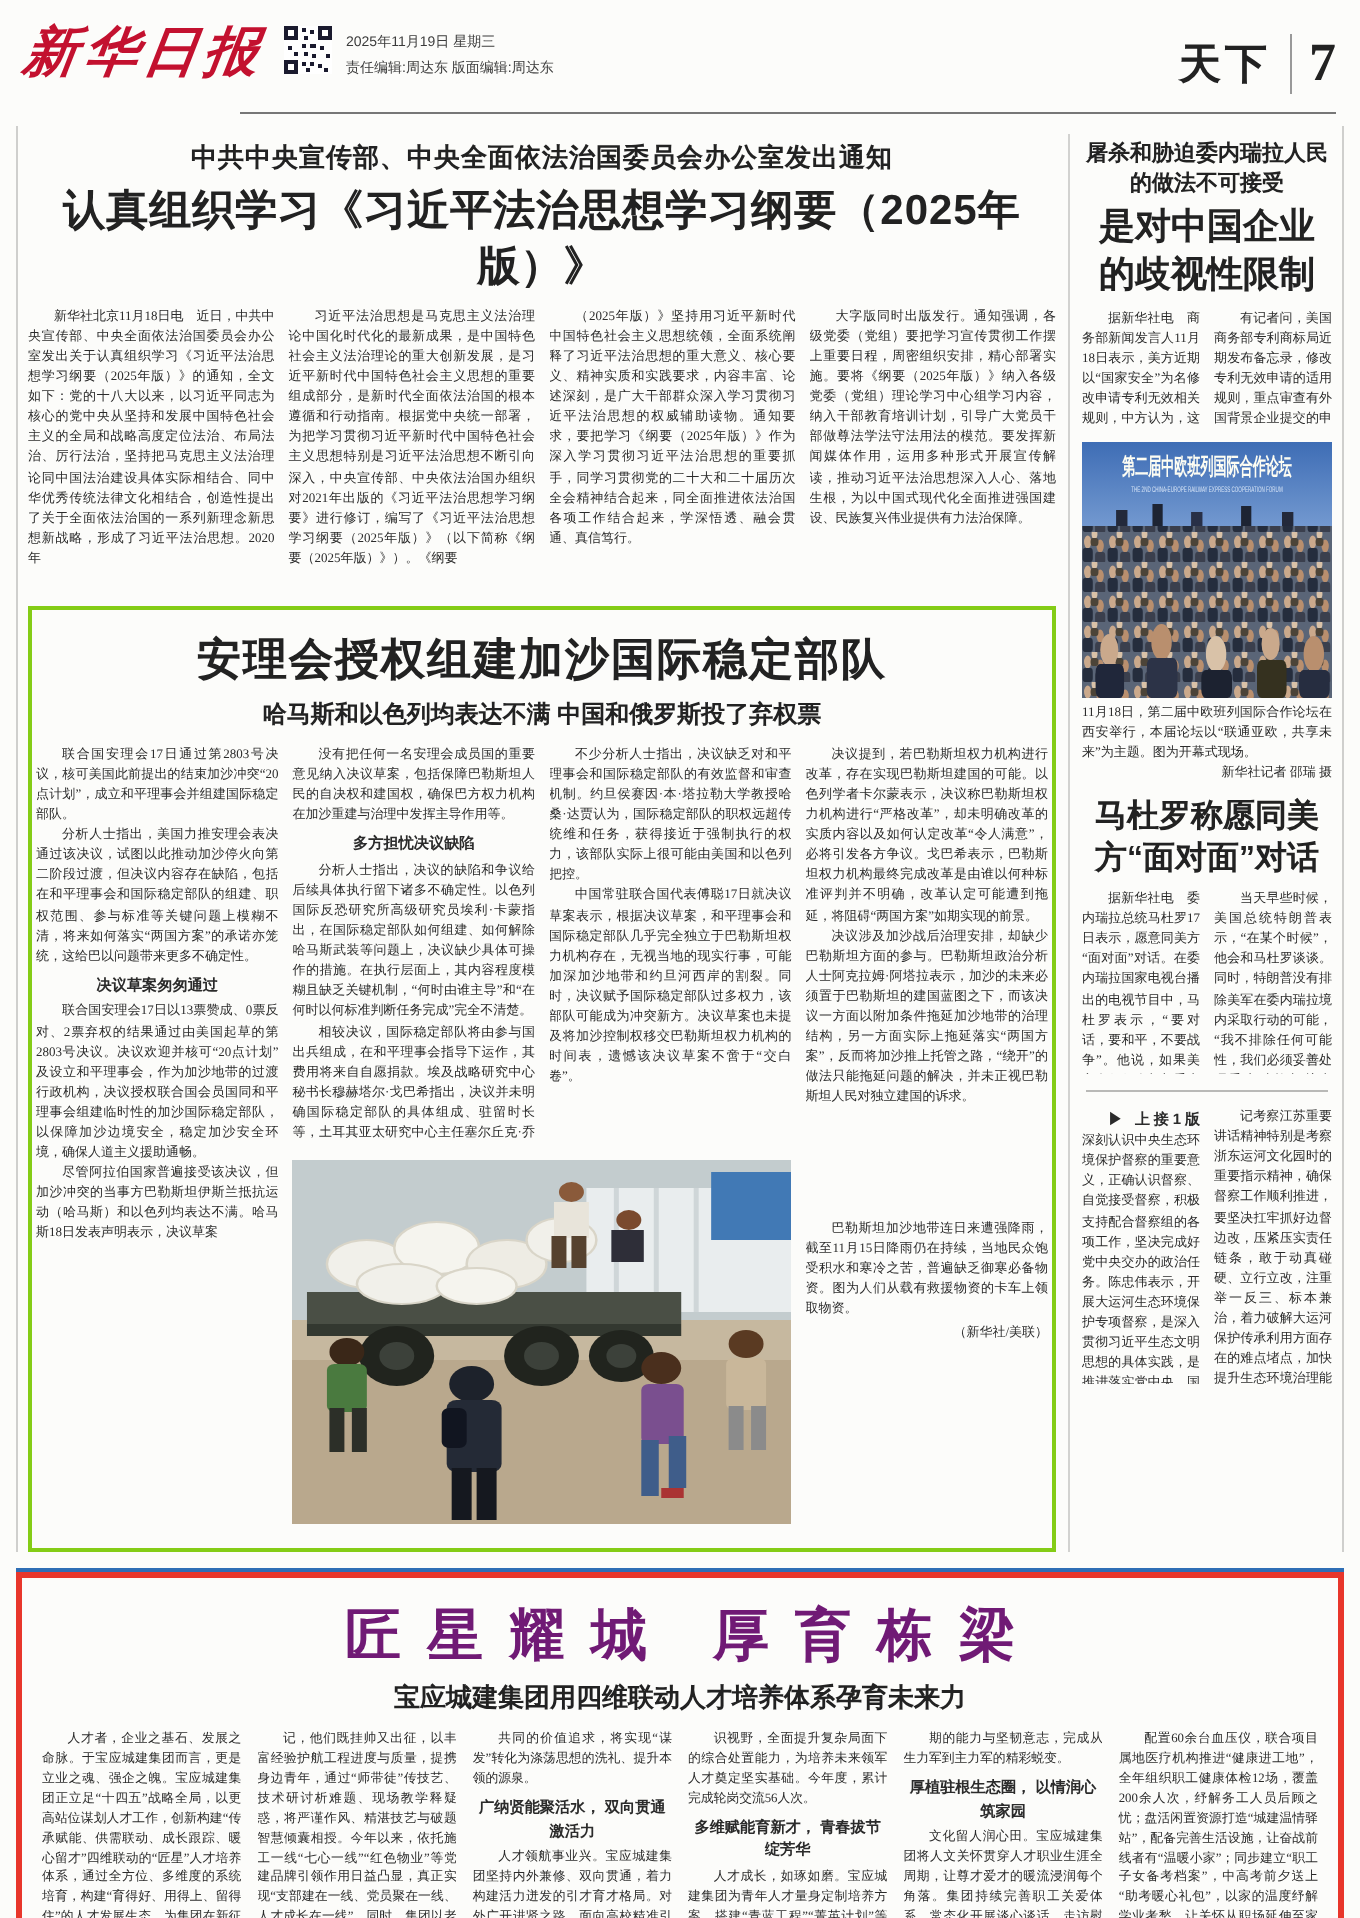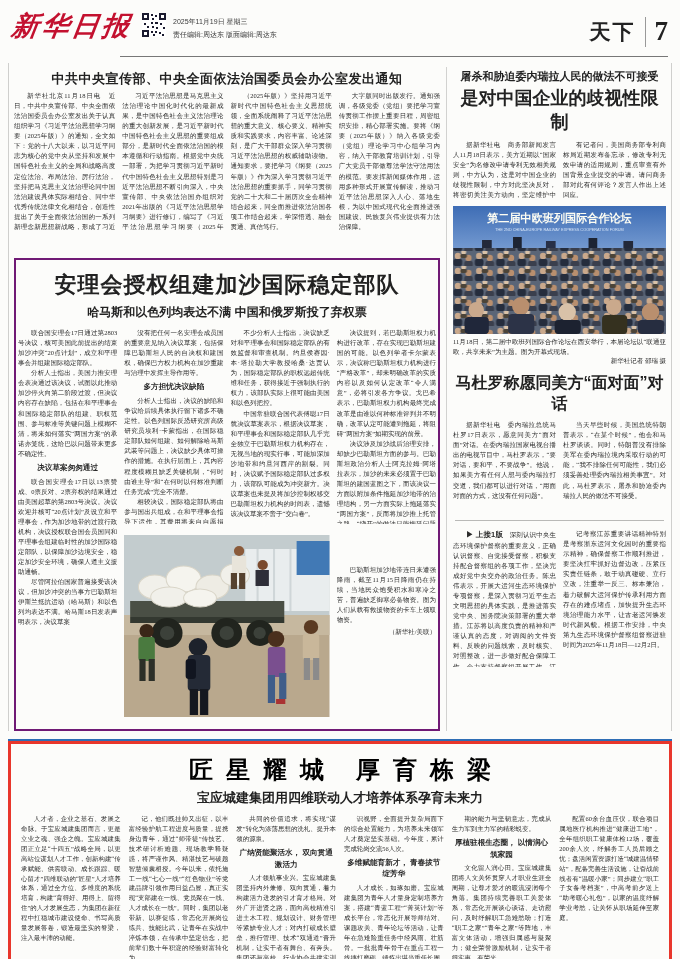--- a/index.html
+++ b/index.html
@@ -17,21 +17,21 @@
   .qr { margin:1px 7px 0 10px; }
   .meta { font-size:7px; color:#3b3b3b; line-height:1.9; margin-top:3px; font-family:"Liberation Sans",sans-serif;}
   .section { margin-left:auto; display:flex; align-items:center; gap:9px; margin-top:4px;}
   .section-name { font-weight:700; font-size:21px; letter-spacing:2px; }
   .section-sep { width:1px; height:30px; background:#999; }
   .section-num { font-weight:600; font-size:27px; }
   .mast-rule { border-bottom:1.5px solid #777; margin:2px 4px 6px 112px; }
   
   .page-body { display:flex; border-left:1px solid #cfcfcd; border-right:1px solid #cfcfcd;
                padding:4px 5px 0; }
-  .left-col { width:426px; }
+  .left-col { width:514px; }
   .vsep { width:1px; background:#d2d2d0; margin:0 6px; }
   .right-col { flex:1; min-width:0; }
   
   .kicker   { text-align:center; font-family:"Liberation Sans",sans-serif; font-weight:700;
               font-size:13px; margin:3px 0 3px; letter-spacing:0.5px;}
   .kicker-sm{ text-align:center; font-family:"Liberation Sans",sans-serif; font-weight:700;
               font-size:11px; margin:2px 0 2px;}
   .headline-xl { text-align:center; font-family:"Liberation Sans",sans-serif; font-weight:900;
               font-size:21px; letter-spacing:0.5px; margin:1px 0 7px;}
   .headline-lg { text-align:center; font-family:"Liberation Sans",sans-serif; font-weight:900;
@@ -42,21 +42,21 @@
   .col  { flex:1; min-width:0; font-size:6.5px; line-height:1.55; text-align:justify;
           color:#2b2b2b; overflow:hidden; }
   .col p { text-indent:2em; margin:0; }
   .colsub { font-family:Liberation Sans, sans-serif; font-weight:700; text-align:center;
             font-size:7.6px; text-indent:0 !important; margin:3px 0 !important; }
   .lead .col { height:142px; }
   .trade .col { height:60px; }
   .maduro .col { height:92px; }
   .continued .col { height:138px; }
   
-  .council { border:2px solid #701a75; margin-top:25px; padding:7px 2px 9px; }
+  .council { border:2px solid #84cc16; margin-top:7px; padding:7px 2px 9px; }
   .council-hl { text-align:center; font-family:"Liberation Sans",sans-serif; font-weight:900;
                 font-size:22px; margin:3px 0 4px; letter-spacing:1px;}
   .council-sub{ text-align:center; font-family:"Liberation Sans",sans-serif; font-weight:700;
                 font-size:12px; margin:0 0 7px;}
   .cgrid { display:grid; grid-template-columns:repeat(4,1fr); gap:7px; }
   .cgrid .cell { font-size:6.5px; line-height:1.55; text-align:justify; color:#2b2b2b; overflow:hidden;}
   .cgrid .cell p { text-indent:2em; }
   .c1 { grid-row:1 / 3; height:392px; }
   .crow1 { height:196px; }
   .cphoto { grid-column:2 / 4; height:182px; }
@@ -67,21 +67,21 @@
   .forum-fig { margin:6px 0 4px; }
   .forum-fig svg { width:100%; height:128px; display:block; }
   .figcap { font-size:6.5px; line-height:1.55; text-align:justify; margin-top:3px; color:#2b2b2b;}
   .figcredit { font-size:6.5px; text-align:right; color:#2b2b2b; }
   .hsep { border-top:1px solid #b9b9b7; margin:8px 2px; }
   .marker { font-family:"Liberation Sans",sans-serif; font-weight:700; font-size:7.5px; }
   
   .ad-blue-line { height:2px; background:#2f6eb5; margin:8px 0 0; }
   .ad { border:3px solid #e8362b; padding:8px 10px 4px; position:relative; }
   .ad-title { text-align:center; font-family:"Liberation Serif",serif; font-weight:700;
-              font-size:24px; letter-spacing:13px; text-indent:13px; color:#000000; margin:2px 0 3px;}
+              font-size:28px; letter-spacing:13px; text-indent:13px; color:#701a75; margin:2px 0 3px;}
   .ad-subtitle { text-align:center; font-family:"Liberation Sans",sans-serif; font-weight:700;
               font-size:13px; margin:0 0 7px; }
   .ad .cols { gap:8px; }
   .ad .col { height:160px; font-size:6.4px; }
 </style>
 </head>
 <body>
 
 <div class="page">
 
@@ -125,20 +125,21 @@
     </div>
   </header>
   <div class="mast-rule"></div>
 
   <div class="page-body">
 
     <div class="left-col">
 
       <article class="lead">
         <div class="kicker">中共中央宣传部、中央全面依法治国委员会办公室发出通知</div>
+        <h1 class="headline-xl">认真组织学习《习近平法治思想学习纲要（2025年版）》</h1>
         <div class="cols">
           <div class="col">
               <p>新华社北京11月18日电　近日，中共中央宣传部、中央全面依法治国委员会办公室发出关于认真组织学习《习近平法治思想学习纲要（2025年版）》的通知，全文如下：党的十八大以来，以习近平同志为核心的党中央从坚持和发展中国特色社会主义的全局和战略高度定位法治、布局法治、厉行法治，坚持把马克思主义法治理论同中国法治建设具体实际相结合、同中华优秀传统法律文化相结合，创造性提出了关于全面依法治国的一系列新理念新思想新战略，形成了习近平法治思想。2020年</p>
             </div>
           <div class="col">
               <p>习近平法治思想是马克思主义法治理论中国化时代化的最新成果，是中国特色社会主义法治理论的重大创新发展，是习近平新时代中国特色社会主义思想的重要组成部分，是新时代全面依法治国的根本遵循和行动指南。根据党中央统一部署，为把学习贯彻习近平新时代中国特色社会主义思想特别是习近平法治思想不断引向深入，中央宣传部、中央依法治国办组织对2021年出版的《习近平法治思想学习纲要》进行修订，编写了《习近平法治思想学习纲要（2025年版）》（以下简称《纲要（2025年版）》）。《纲要</p>
             </div>
           <div class="col">
               <p>（2025年版）》坚持用习近平新时代中国特色社会主义思想统领，全面系统阐释了习近平法治思想的重大意义、核心要义、精神实质和实践要求，内容丰富、论述深刻，是广大干部群众深入学习贯彻习近平法治思想的权威辅助读物。通知要求，要把学习《纲要（2025年版）》作为深入学习贯彻习近平法治思想的重要抓手，同学习贯彻党的二十大和二十届历次全会精神结合起来，同全面推进依法治国各项工作结合起来，学深悟透、融会贯通、真信笃行。</p>
             </div>

